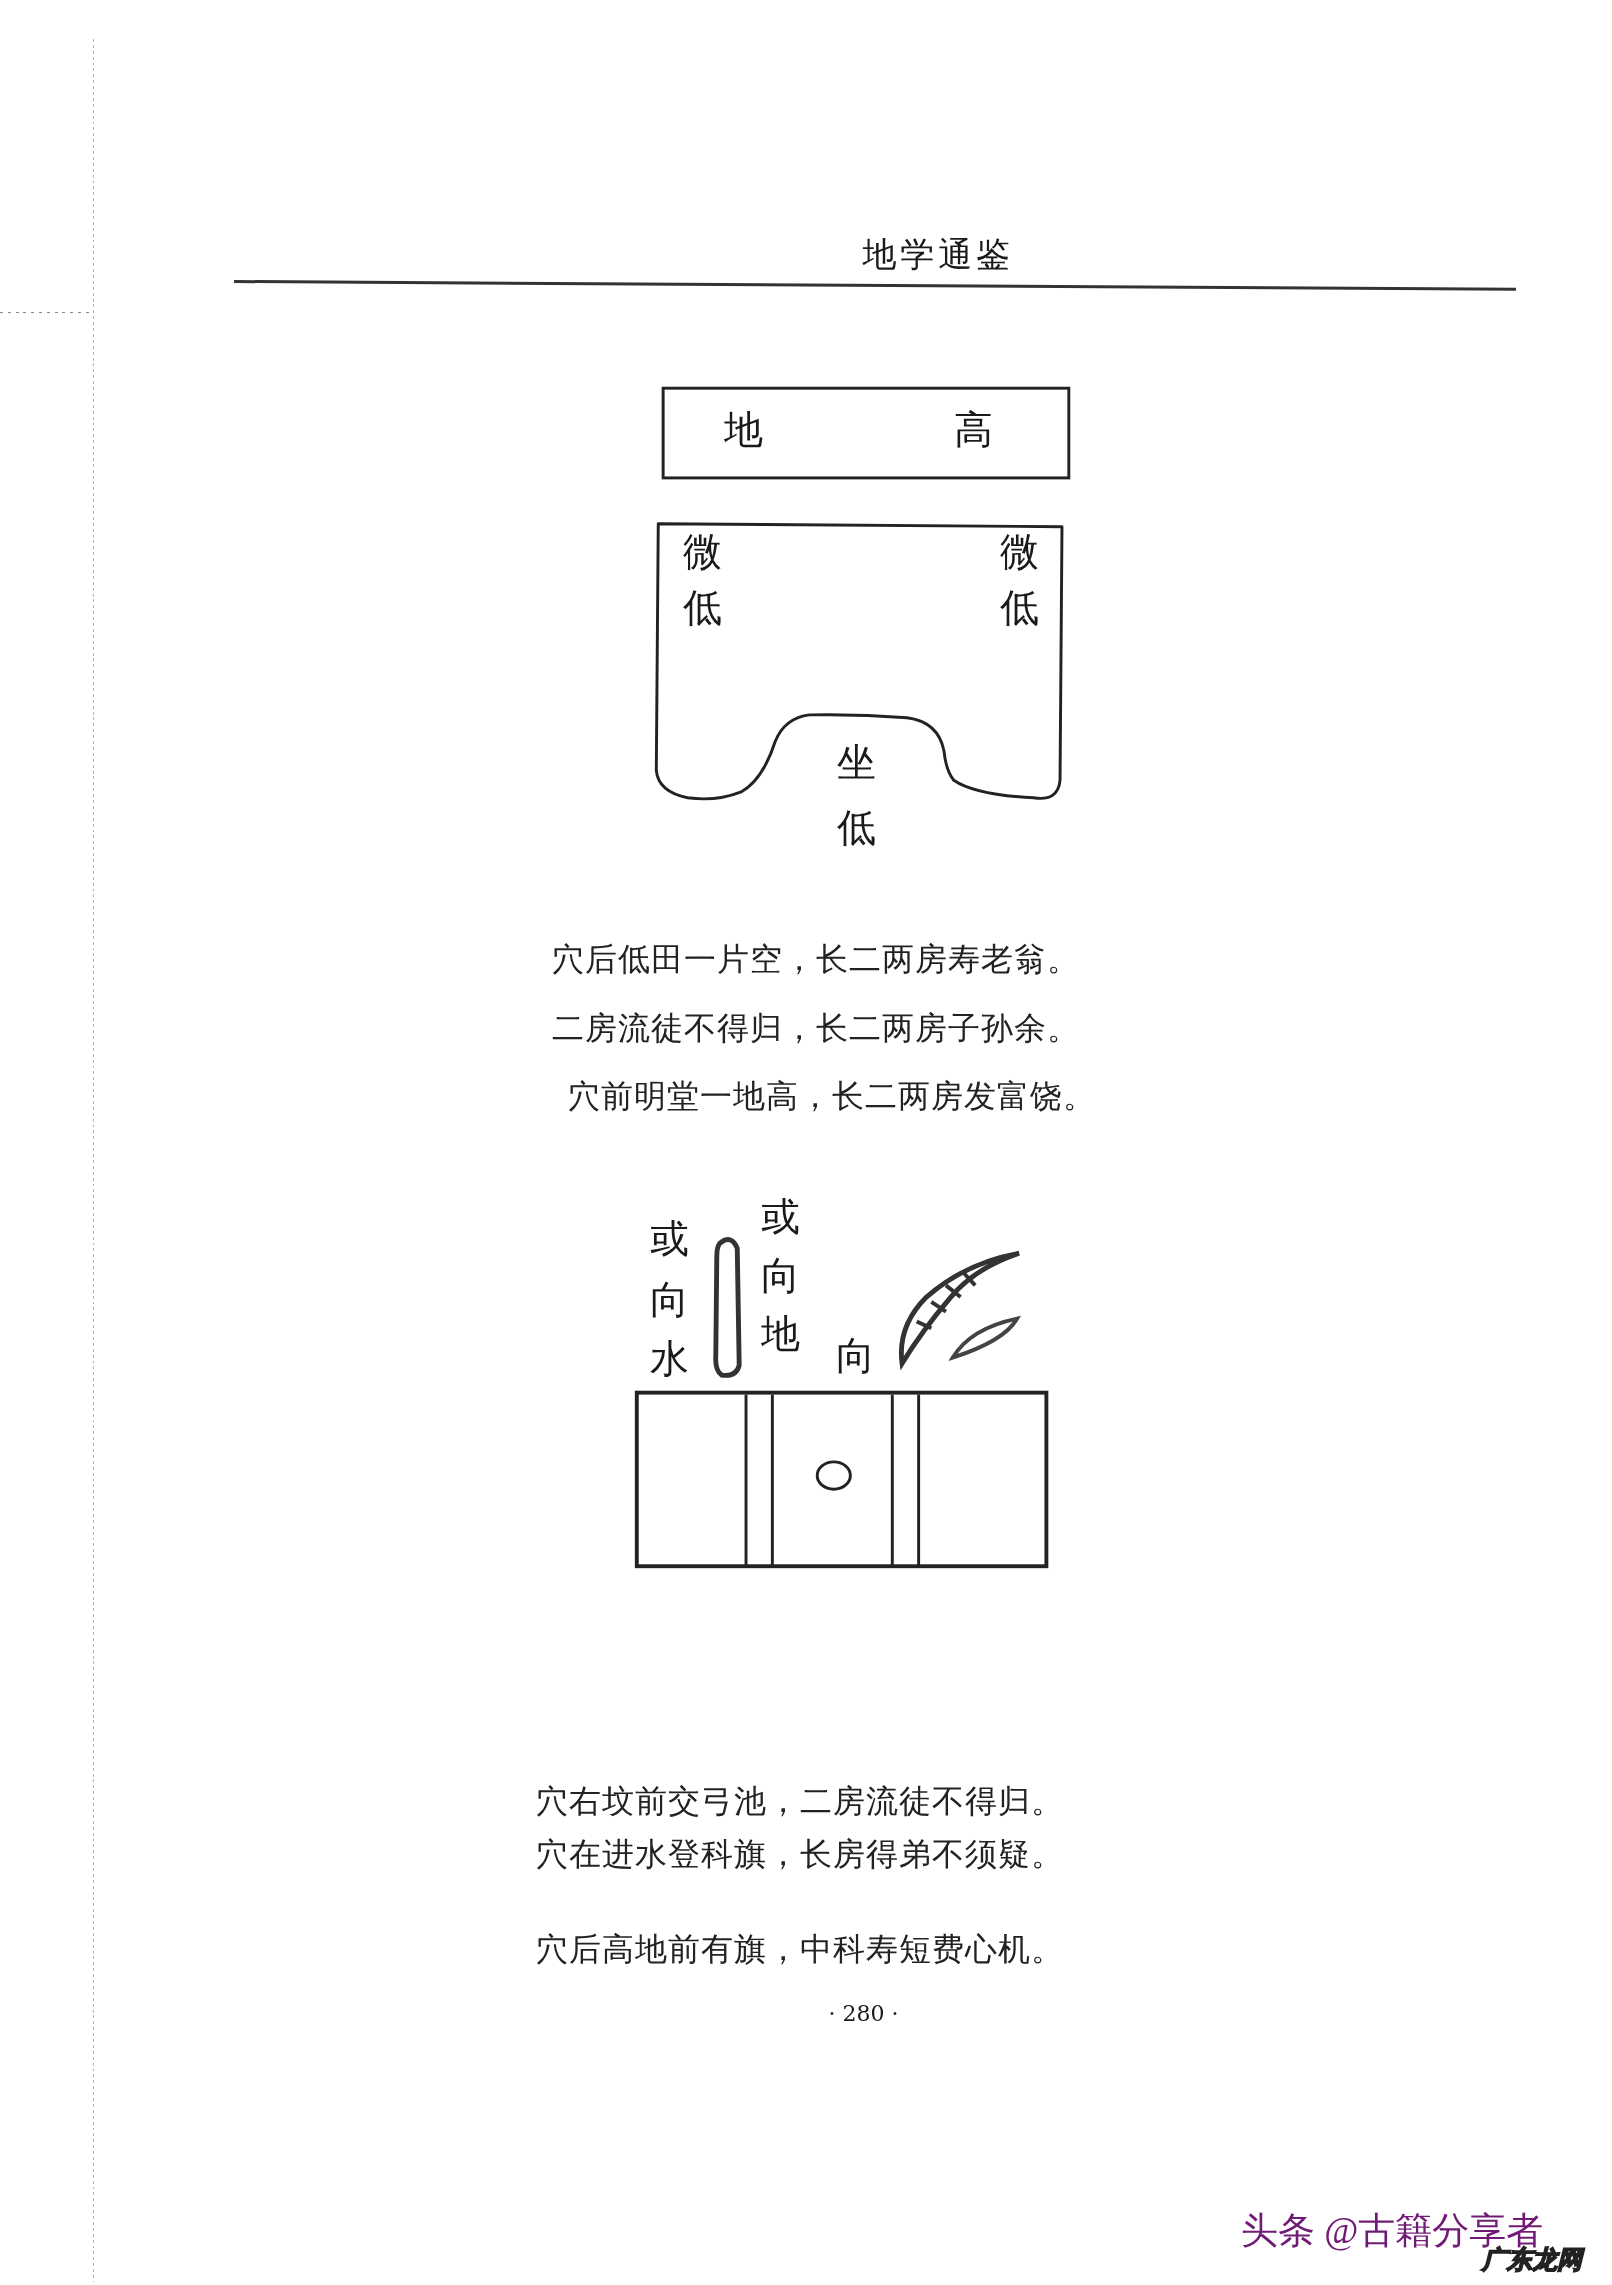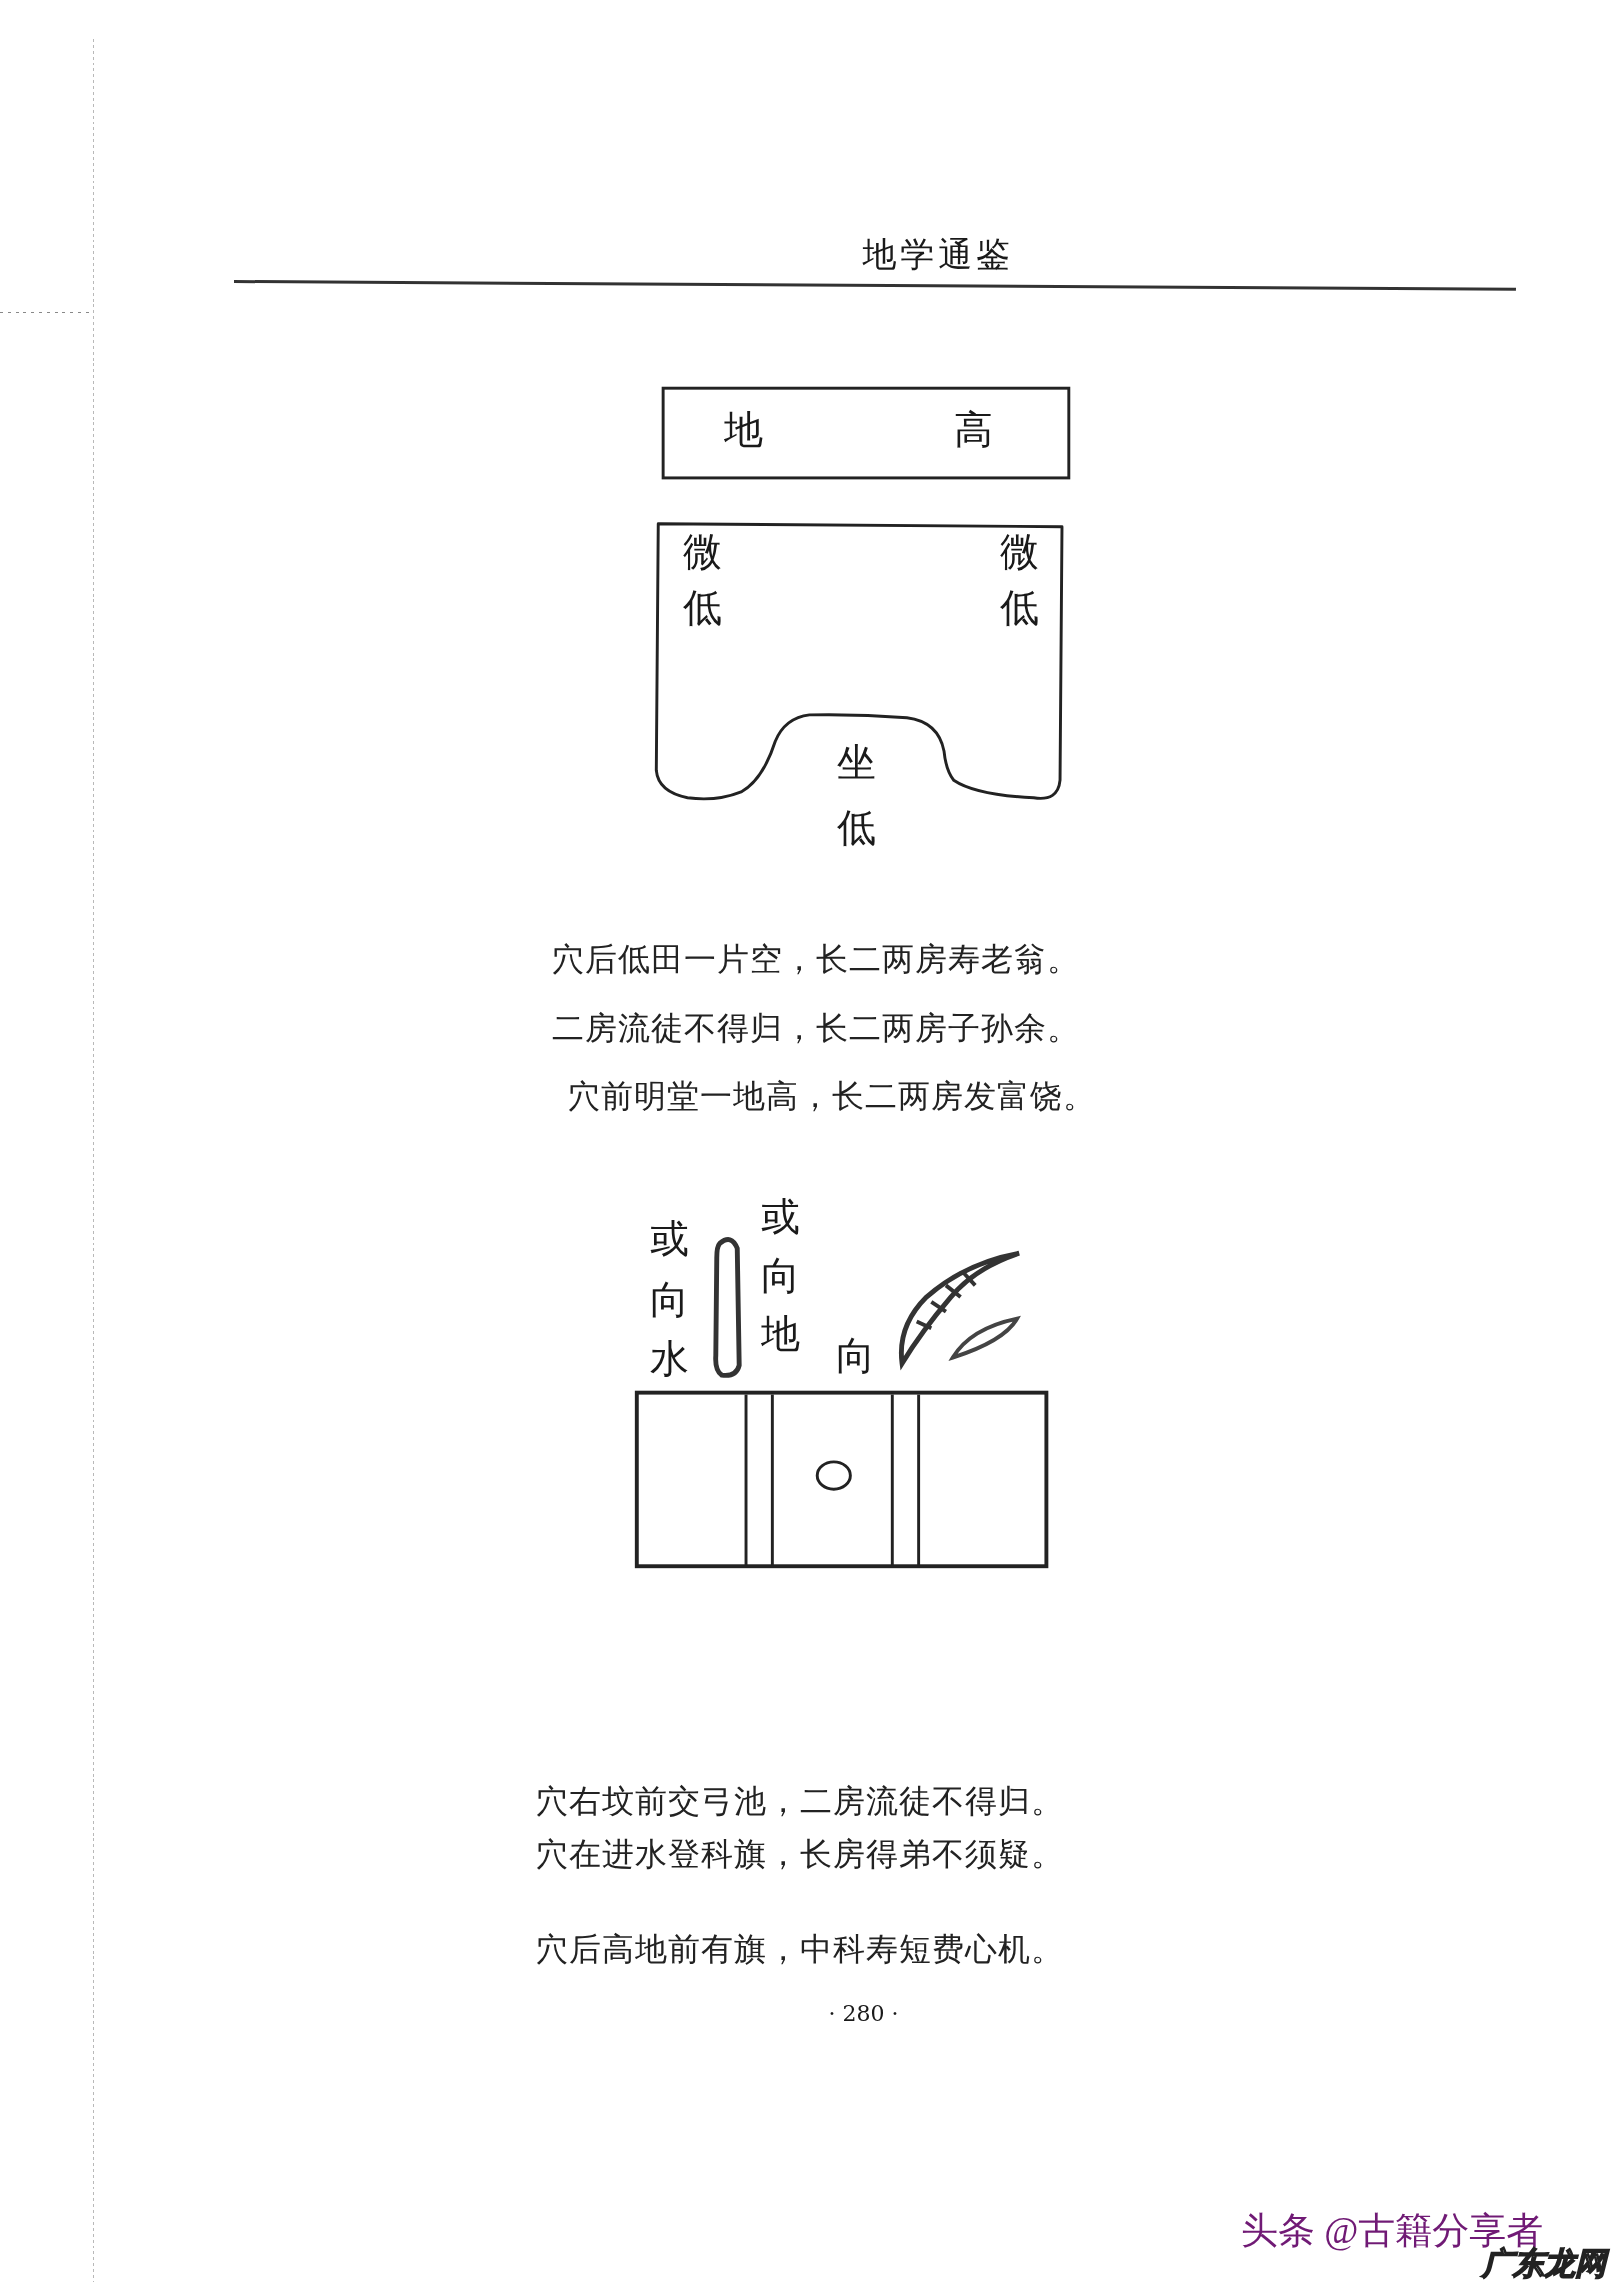--- a/index.html
+++ b/index.html
@@ -13,21 +13,21 @@
                    font-size: 34px; letter-spacing: 3.9px; }
   .rule { position: absolute; left: 234px; top: 280px; width: 1282px; height: 2.9px;
           background: #333; transform: rotate(0.35deg); transform-origin: left center; }
   .dia-text { position: absolute; font-size: 39px; line-height: 1; }
   .verse { position: absolute; font-size: 32px; letter-spacing: 1px; white-space: nowrap; line-height: 1; color: #222; }
   .page-num { position: absolute; left: 761px; top: 2001px; width: 205px; text-align: center; font-size: 22px; }
   .wm1 { position: absolute; left: 1241px; top: 2206px; font-family: Liberation Serif, serif;
          font-size: 37px; color: #701a75; white-space: nowrap;
          text-shadow: 2px 2px 0 #fff, -1px -1px 0 #fff; }
   .wm2 { position: absolute; left: 1482px; top: 2243px; font-family: "DejaVu Sans", sans-serif;
-         font-size: 31px; font-style: italic; font-weight: bold; color: #fff;
+         font-size: 25px; font-style: italic; font-weight: bold; color: #fff;
          -webkit-text-stroke: 1.5px #222; white-space: nowrap; }
   svg { position: absolute; left: 0; top: 0; }
 </style>
 </head>
 <body>
 
 <div class="scan-line"></div>
 <div class="scan-stub"></div>
 
 <div class="running-title">地学通鉴</div>

